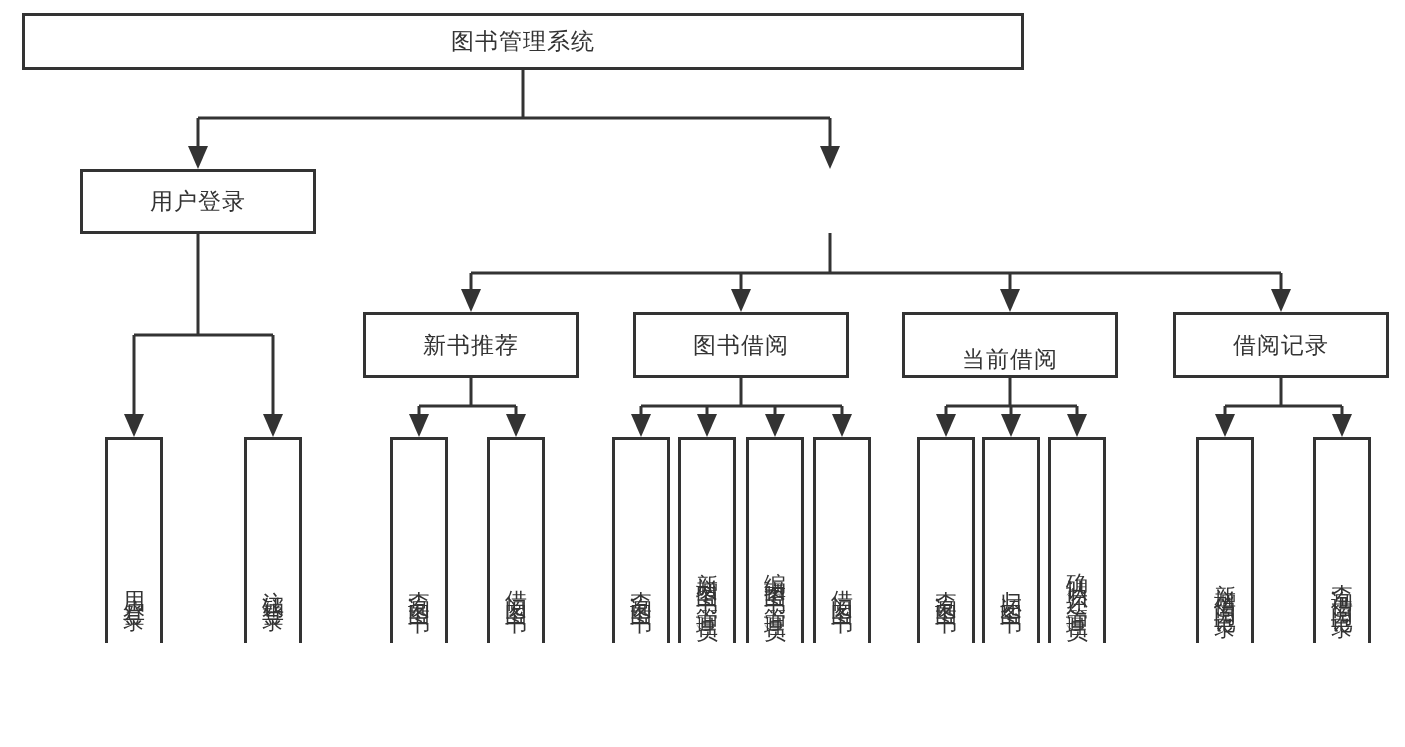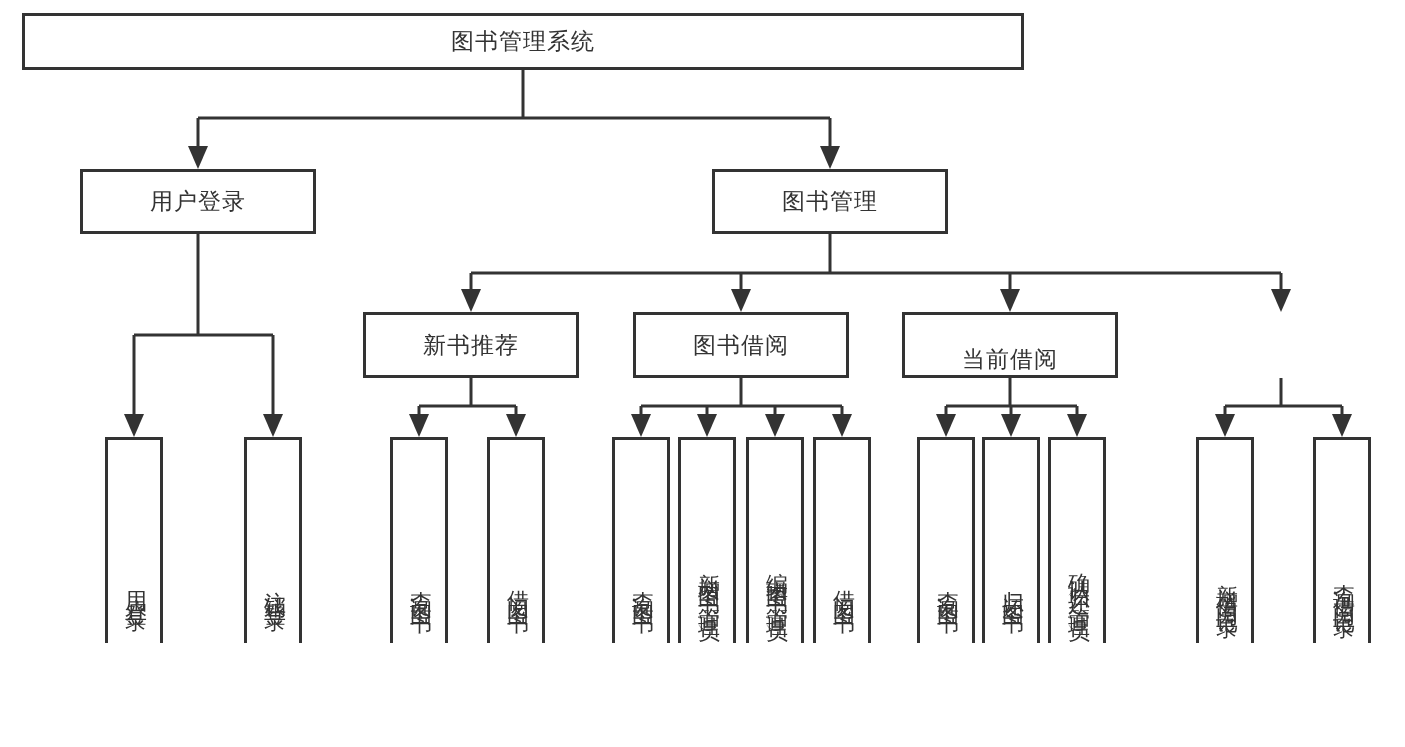--- a/index.html
+++ b/index.html
@@ -1,21 +1,21 @@
 <!DOCTYPE html>
 <html><head>
 <meta charset="utf-8">
 <style>
   html, body { margin: 0; padding: 0; background: #ffffff; }
   #canvas {
     position: relative;
     width: 1405px;
     height: 643px;
     background: #ffffff;
-    font-family: Liberation Mono, monospace;
+    font-family: Liberation Serif, serif;
     overflow: hidden;
   }
   #connectors {
     position: absolute;
     left: 0; top: 0;
     z-index: 0;
   }
   .hbox {
     position: absolute;
     box-sizing: border-box;
@@ -127,32 +127,32 @@
     <polygon points="1332,414 1352,414 1342,437" stroke="none"></polygon>
   </svg>
 
   <div class="hbox" style="left:22px; top:13px; width:1002px; height:57px;">
     <span>图书管理系统</span>
   </div>
 
   <div class="hbox" style="left:80px; top:169px; width:236px; height:65px;">
     <span>用户登录</span>
   </div>
-  <div class="hbox" style="left:712px; top:169px; width:236px; height:65px;">
-    <span>图书管理</span>
-  </div>
 
   <div class="hbox" style="left:363px; top:312px; width:216px; height:66px;">
     <span>新书推荐</span>
   </div>
   <div class="hbox" style="left:633px; top:312px; width:216px; height:66px;">
     <span>图书借阅</span>
   </div>
   <div class="hbox" style="left:902px; top:312px; width:216px; height:66px;align-items:flex-end;">
     <span>当前借阅</span>
+  </div>
+  <div class="hbox" style="left:1173px; top:312px; width:216px; height:66px;">
+    <span>借阅记录</span>
   </div>
 
   <div class="vbox" style="left:105px;">
     <span class="vtext">用户登录</span>
   </div>
   <div class="vbox" style="left:244px;">
     <span class="vtext">注销登录</span>
   </div>
 
   <div class="vbox" style="left:390px;">

